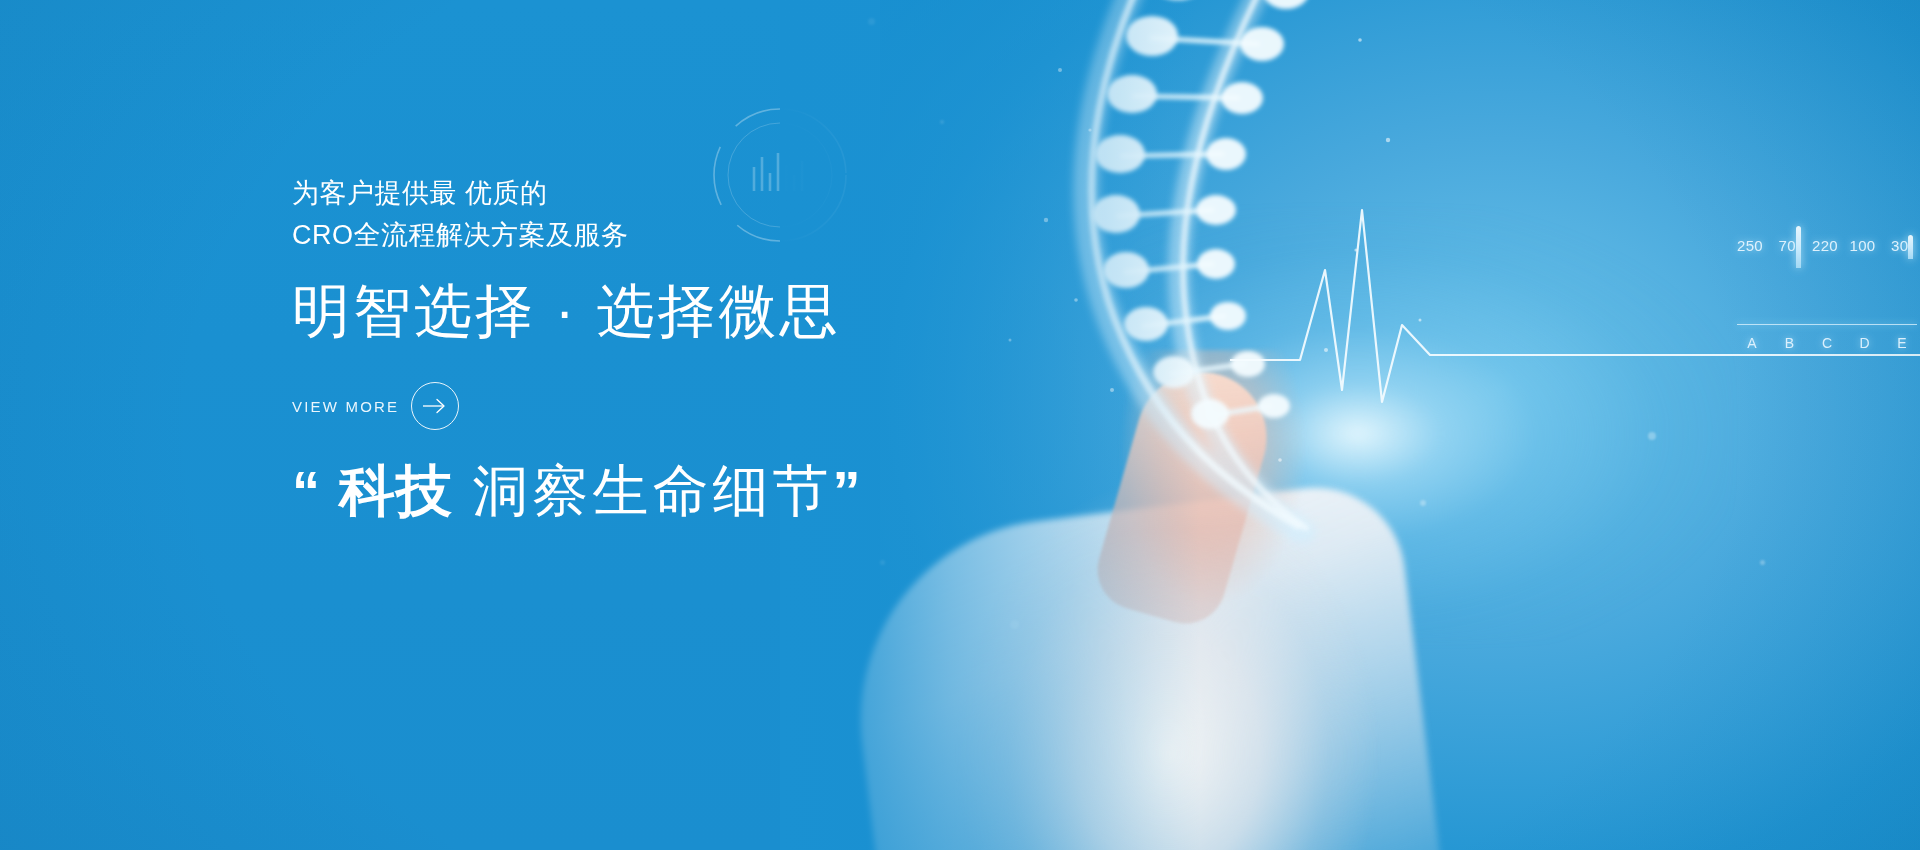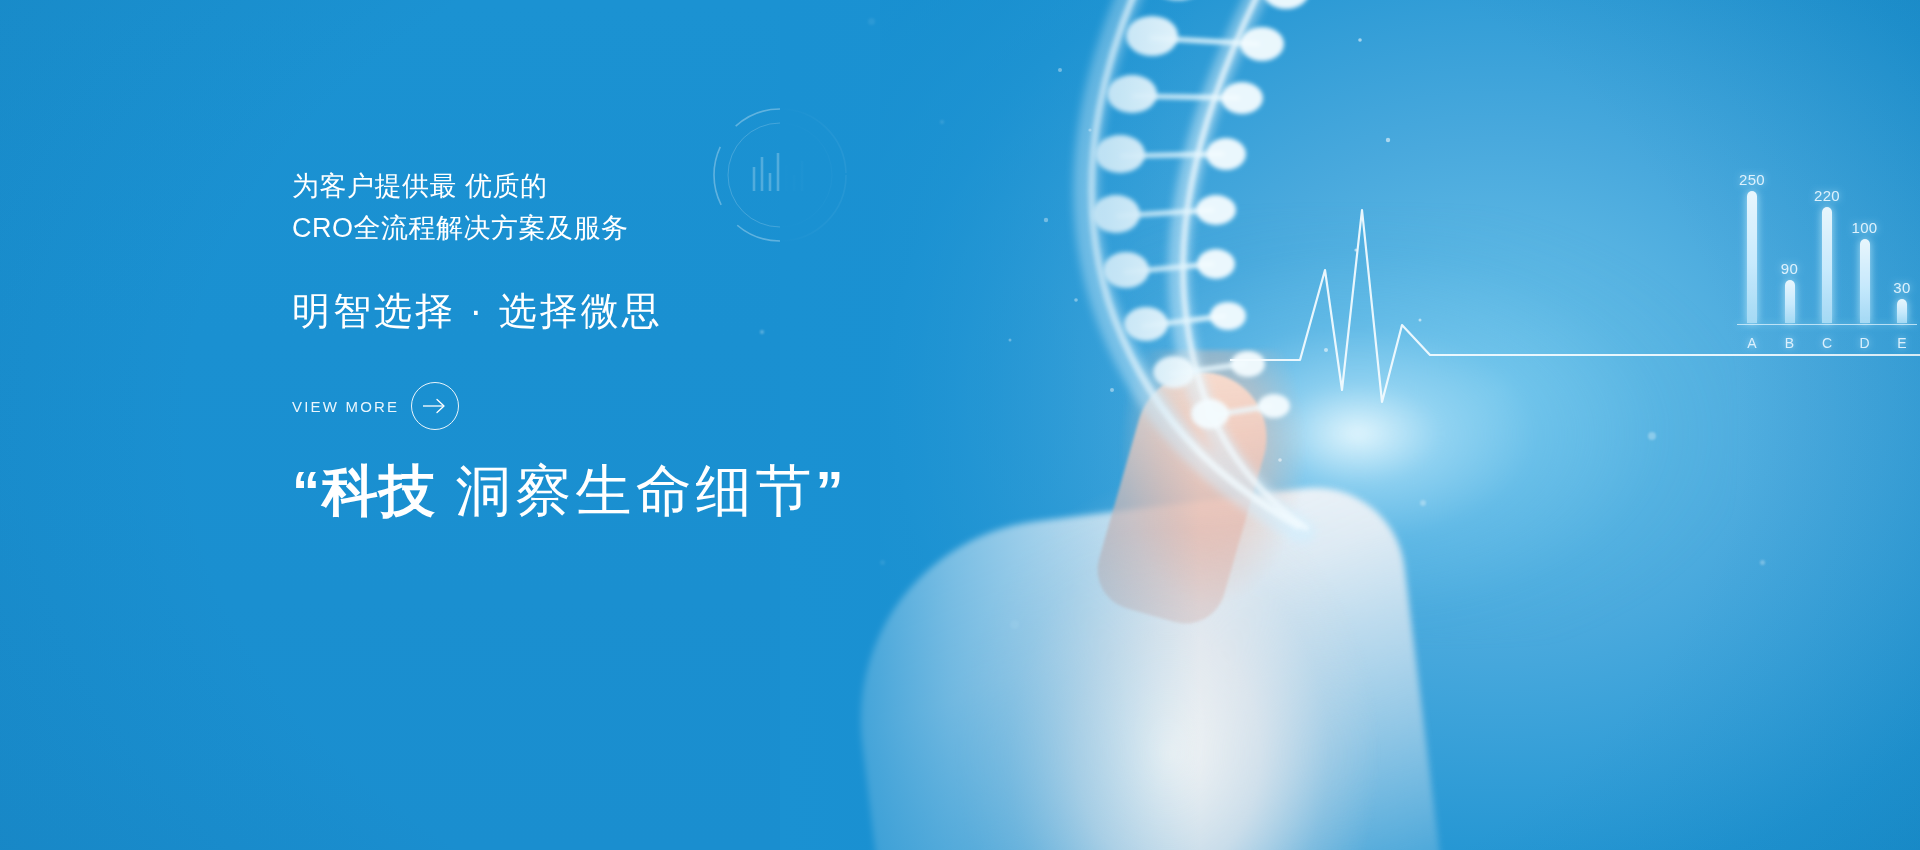--- a/index.html
+++ b/index.html
@@ -87,21 +87,21 @@
     opacity:.95;
   }
   .chart-area {
     position:relative; width:100%; height:100%;
   }
   .chart-bars {
     position:absolute; left:6px; bottom:32px;
     width:172px; height:152px;
     display:flex; align-items:flex-end; justify-content:space-between;
   }
-  .bar-col { width:22px; display:flex; flex-direction:column; align-items:center; justify-content:flex-end; height:100%; }
+  .bar-col { width:22px; display:flex; flex-direction:row; align-items:center; justify-content:flex-end; height:100%; }
   .bar-val {
     font-size:15px; color:#e7f6ff; margin-bottom:3px;
     text-shadow:0 0 7px rgba(190,235,255,.95);
     letter-spacing:.3px;
   }
   .bar {
     width:10px;
     border-radius:5px 5px 0 0;
     background:linear-gradient(180deg,#f2fbff 0%, #cfeeff 55%, #a9dcf6 100%);
     box-shadow:0 0 9px rgba(200,240,255,.85);
@@ -122,32 +122,32 @@
   }
 
   
   .bokeh { position:absolute; border-radius:50%; background:rgba(255,255,255,.30); filter:blur(1px); }
 
   
   .content {
     position:absolute; left:292px; top:0; width:720px; height:850px;
   }
   .subtitle {
-    position:absolute; top:165px; left:0;
+    position:absolute; top:172px; left:0;
     color:#ffffff;
     font-size:27px;
     line-height:42px;
     font-weight:400;
     letter-spacing:.5px;
     white-space:pre-line;
   }
   .headline {
     position:absolute; top:278px; left:0;
     color:#ffffff;
-    font-size:38px;
+    font-size:58px;
     line-height:66px;
     font-weight:400;
     letter-spacing:3px;
     white-space:nowrap;
   }
   .viewmore {
     position:absolute; top:382px; left:0;
     display:flex; align-items:center; gap:12px;
     cursor:pointer;
   }
@@ -165,21 +165,21 @@
   .arrow-circle svg { display:block; }
   .quote {
     position:absolute; top:455px; left:0;
     color:#ffffff;
     font-size:56px;
     line-height:72px;
     letter-spacing:2px;
     white-space:nowrap;
   }
   .quote .mark { font-weight:700; }
-  .quote .strong { font-weight:700; letter-spacing:1px; }
+  .quote .strong { font-weight:700; letter-spacing:1px;margin-left:17px; }
   .quote .light { font-weight:300; letter-spacing:4px;text-align:center; }
 </style>
 </head>
 <body>
 
 <div class="stage">
 
   <div class="bg-base"></div>
   <div class="bg-left-flat"></div>
   <div class="bg-glow"></div>
@@ -297,21 +297,21 @@
   <div class="bg-vignette"></div>
 
   <div class="chartwrap">
     <div class="chart-area">
       <div class="chart-bars">
         <div class="bar-col">
           <span class="bar-val">250</span>
           <div class="bar" style="height:100%"></div>
         </div>
         <div class="bar-col">
-          <span class="bar-val">90</span>
+          <span class="bar-val">70</span>
           <div class="bar" style="height:28%"></div>
         </div>
         <div class="bar-col">
           <span class="bar-val">220</span>
           <div class="bar" style="height:76%"></div>
         </div>
         <div class="bar-col">
           <span class="bar-val">100</span>
           <div class="bar" style="height:55%"></div>
         </div>

